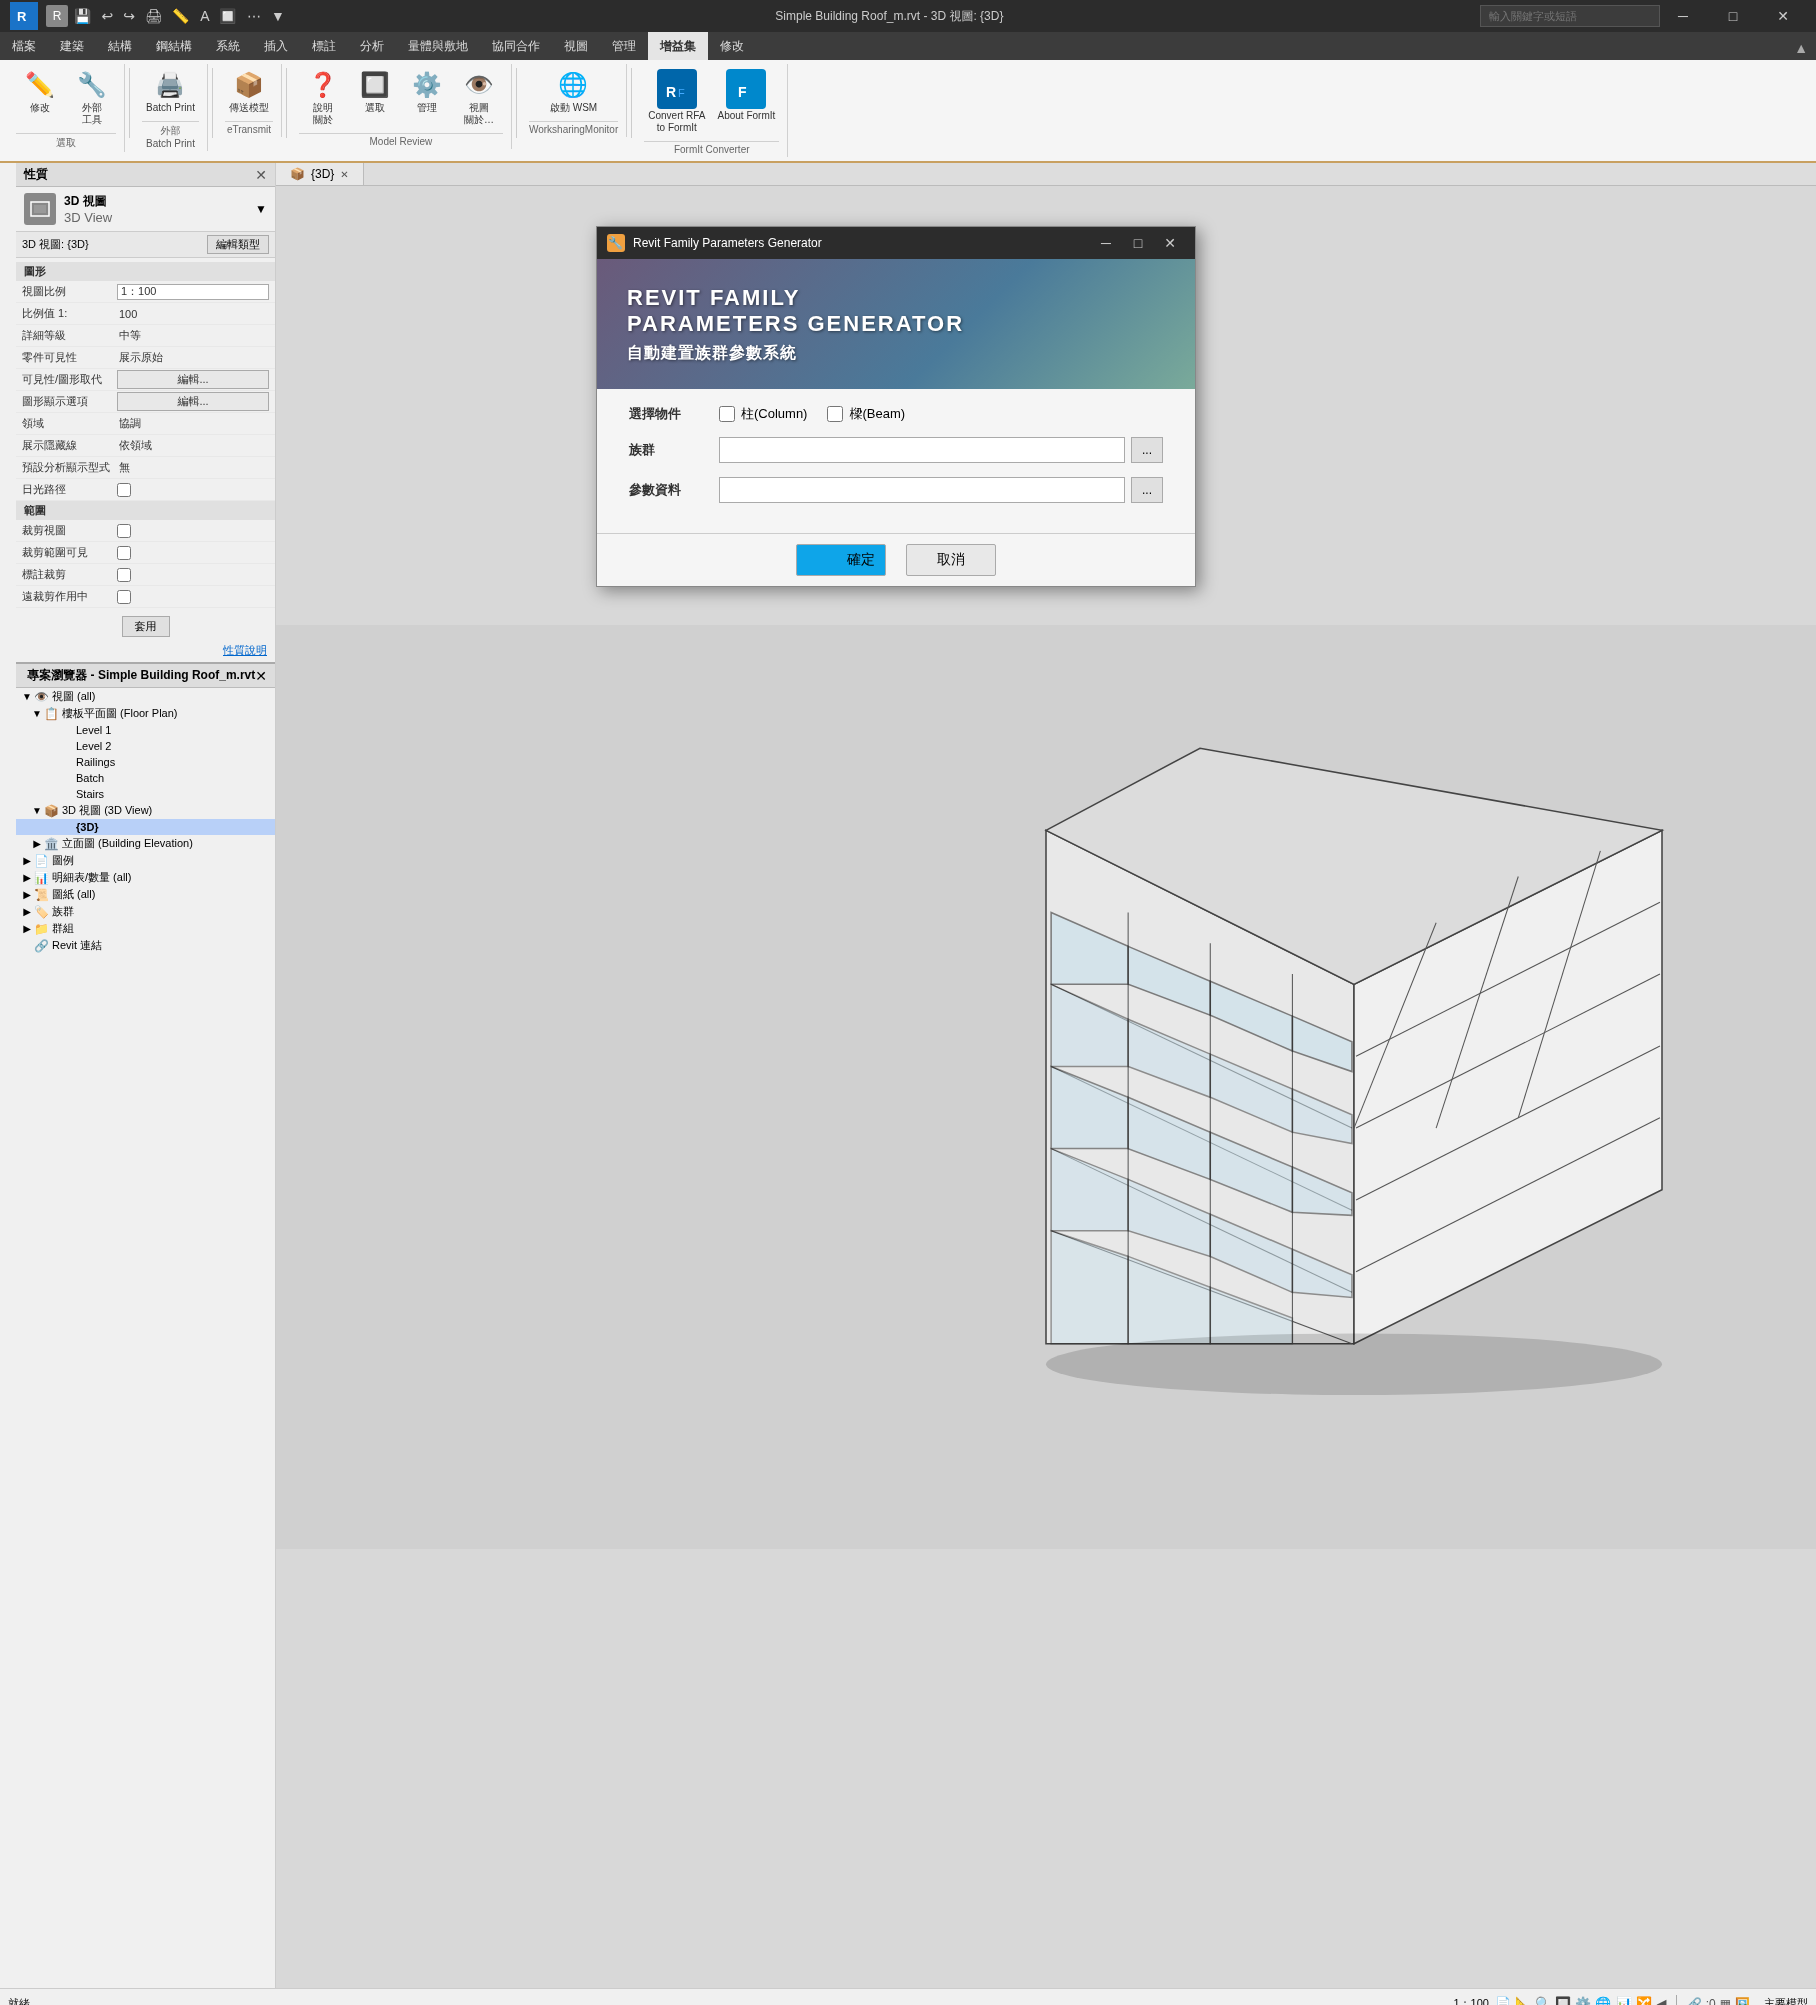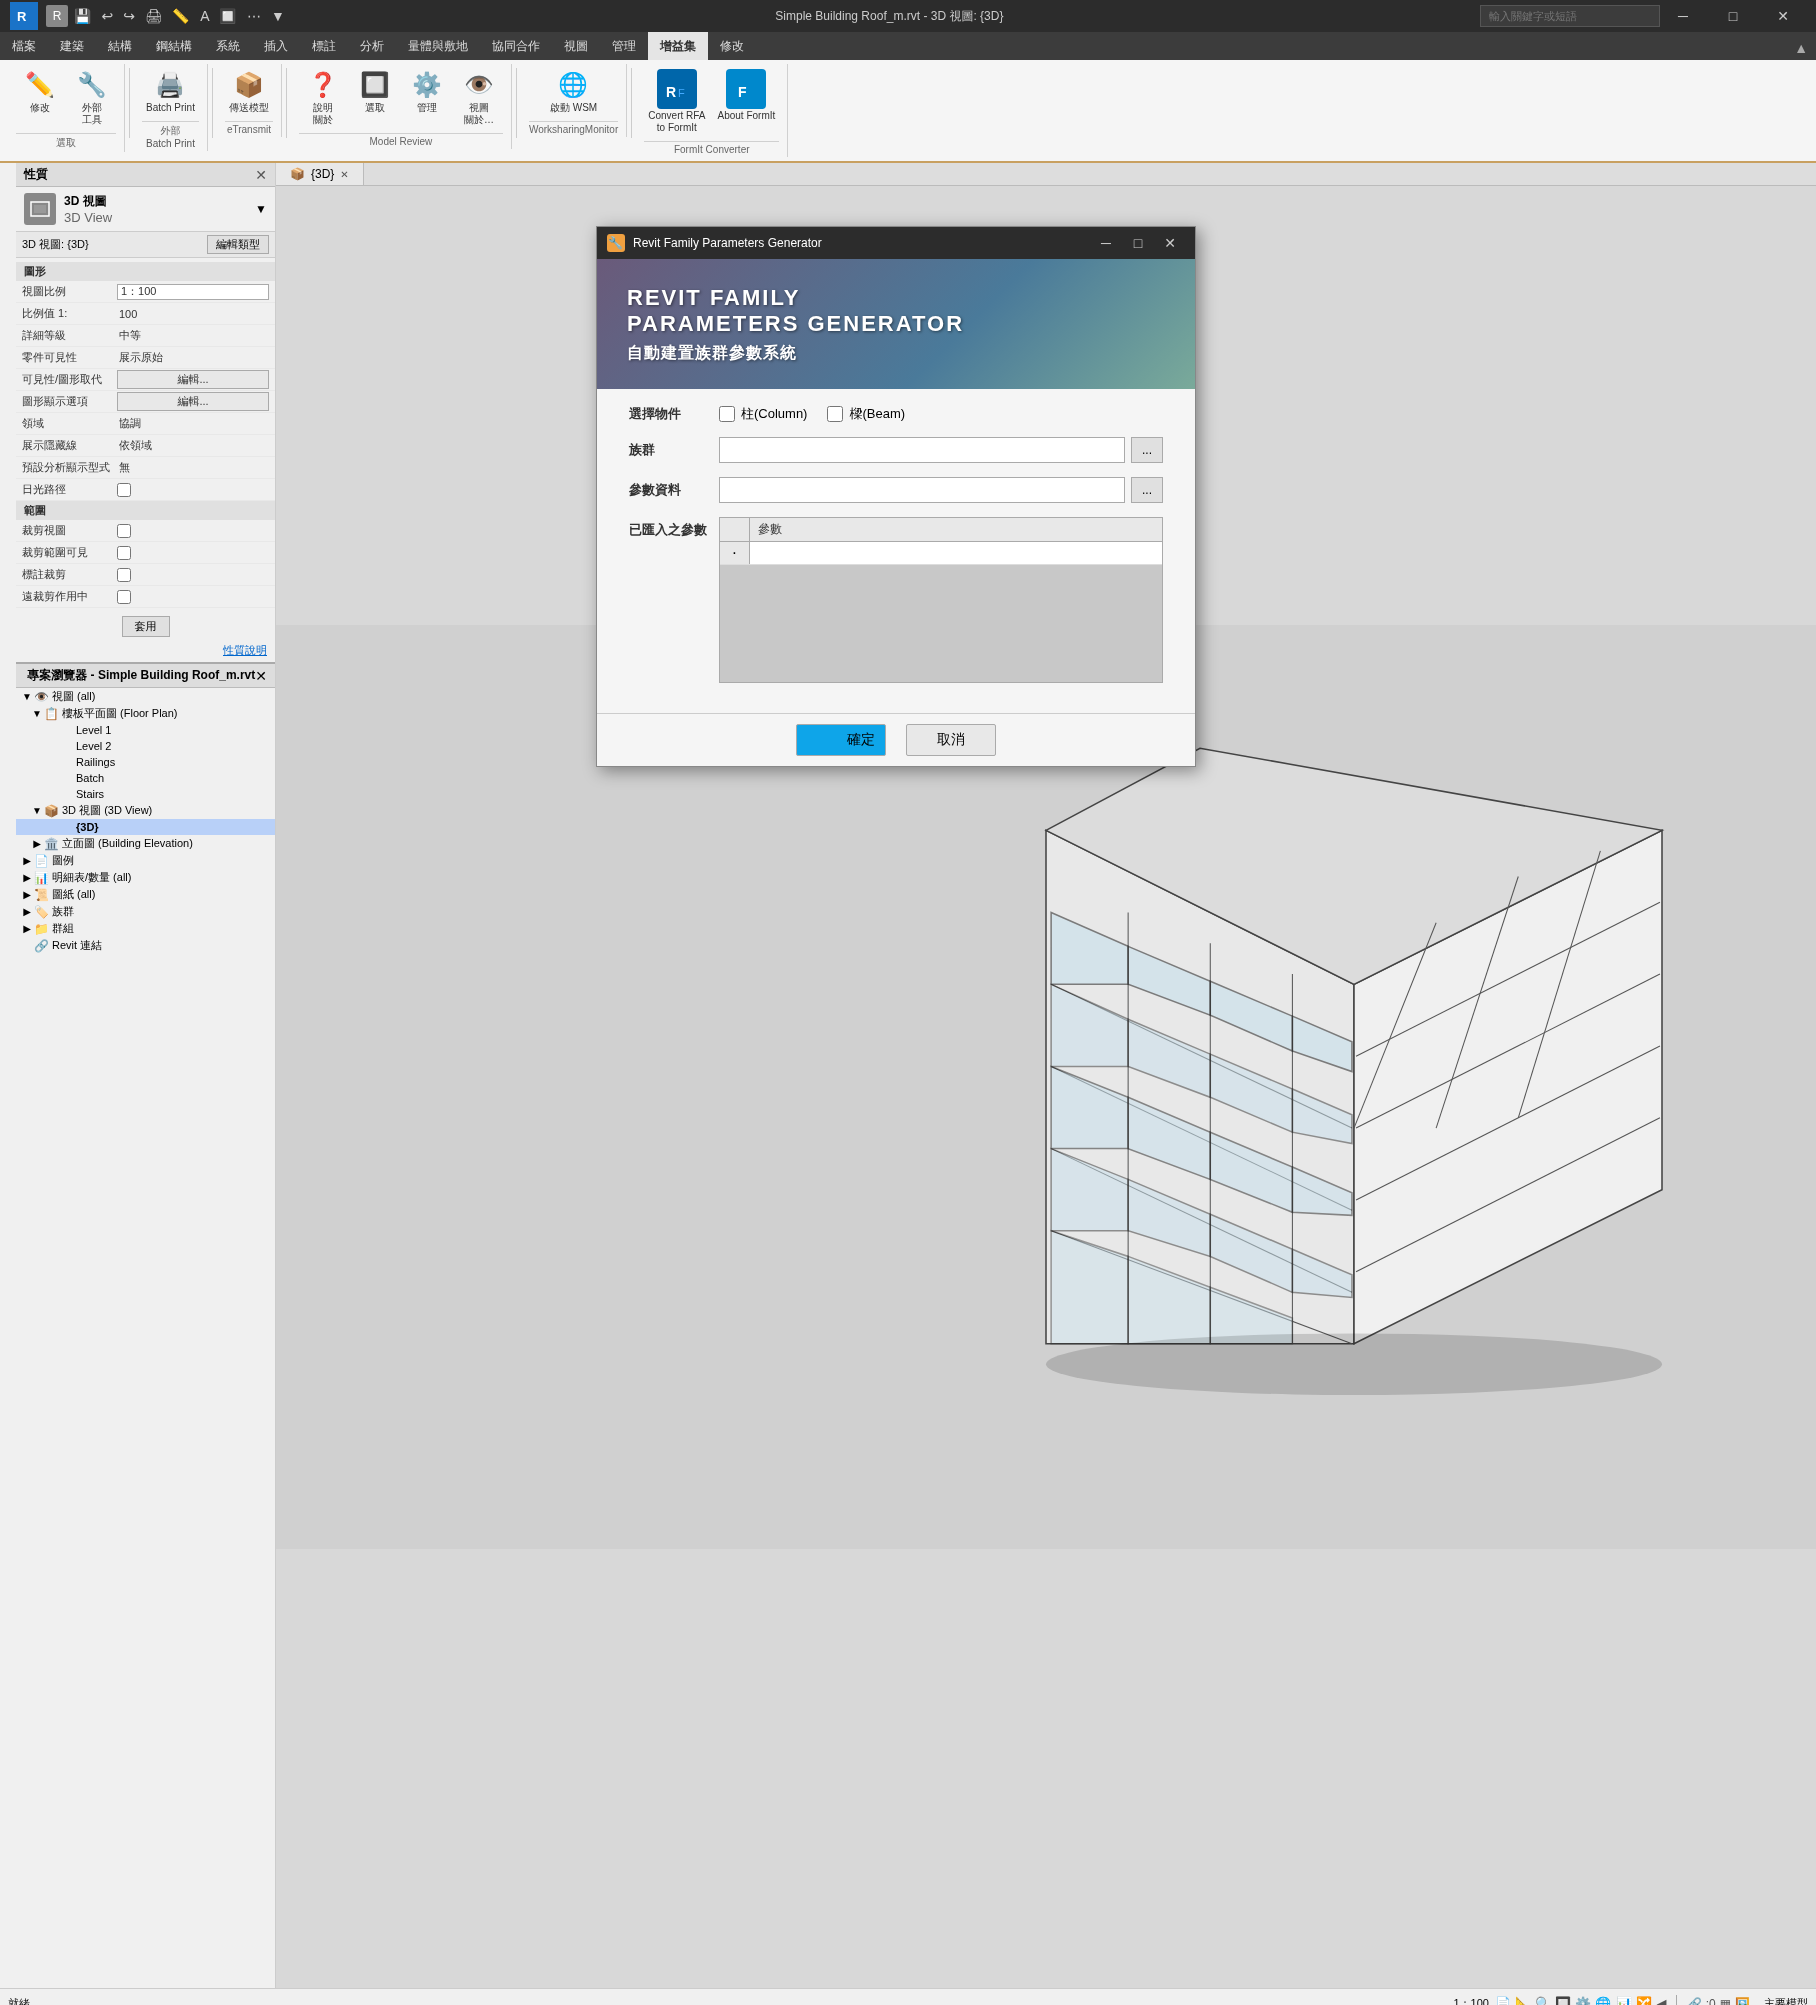--- a/index.html
+++ b/index.html
@@ -594,39 +594,20 @@
           </div>
 
           <div class="dlg-row">
             <div class="dlg-label">參數資料</div>
             <div class="dlg-input-row">
               <input type="text" class="dlg-textbox" style="">
               <button class="dlg-dotbtn">...</button>
             </div>
           </div>
 
-          <div class="dlg-row" style="align-items:flex-start;">
-            <div class="dlg-label" style="padding-top:4px;">已匯入之參數</div>
-            <div style="flex:1;">
-              <div class="dlg-params-table">
-                <div class="dlg-params-header">
-                  <div class="dlg-params-cell narrow"></div>
-                  <div class="dlg-params-col">參數</div>
-                </div>
-                <div class="dlg-params-body">
-
-                  <div class="dlg-params-row" style="background:#fff;">
-                    <div class="dlg-params-cell narrow" style="font-size:16px;text-align:center;line-height:1;">·</div>
-                    <div class="dlg-params-cell"></div>
-                  </div>
-
-                </div>
-              </div>
-            </div>
-          </div>
         </div>
         <div id="dialog-footer">
           <button class="dlg-action-btn confirm">確定</button>
           <button class="dlg-action-btn cancel">取消</button>
         </div>
       </div>
     </div>
   </div>
 </div>
 

